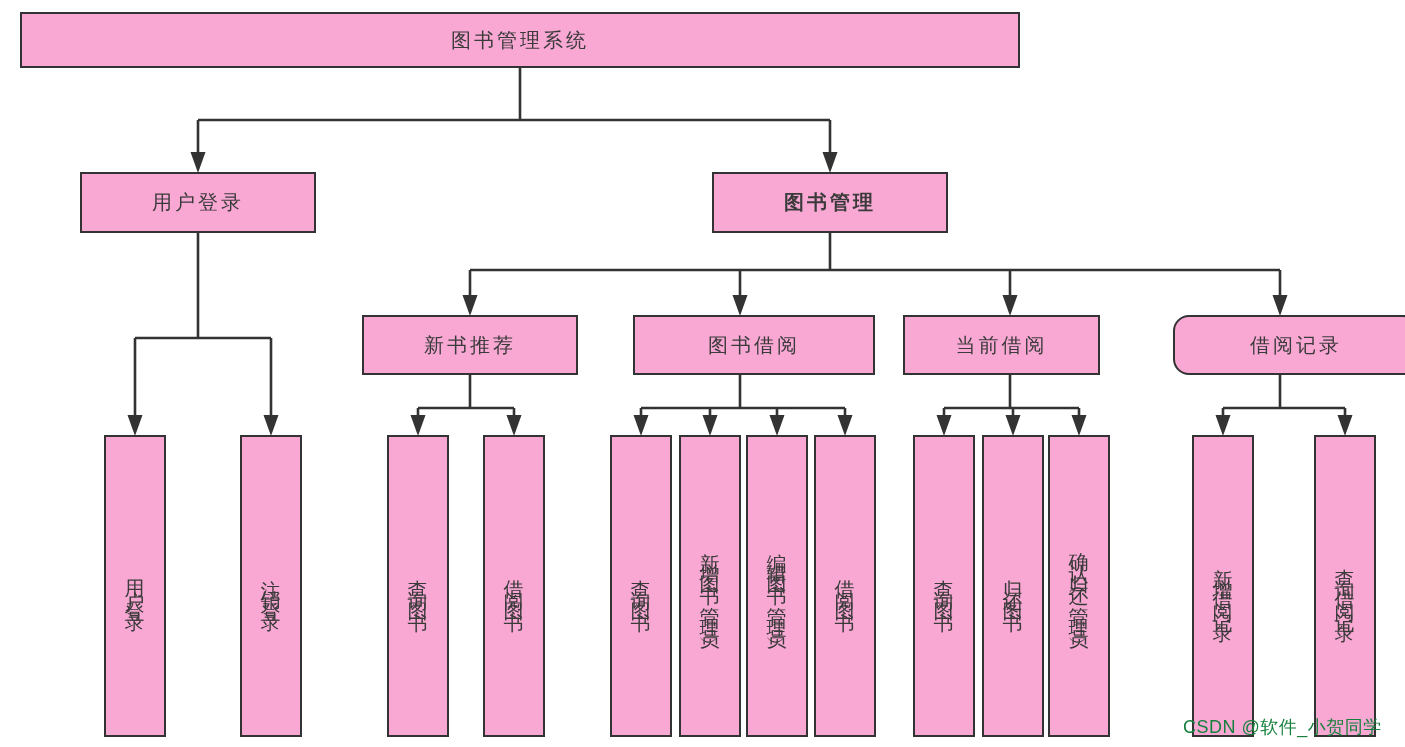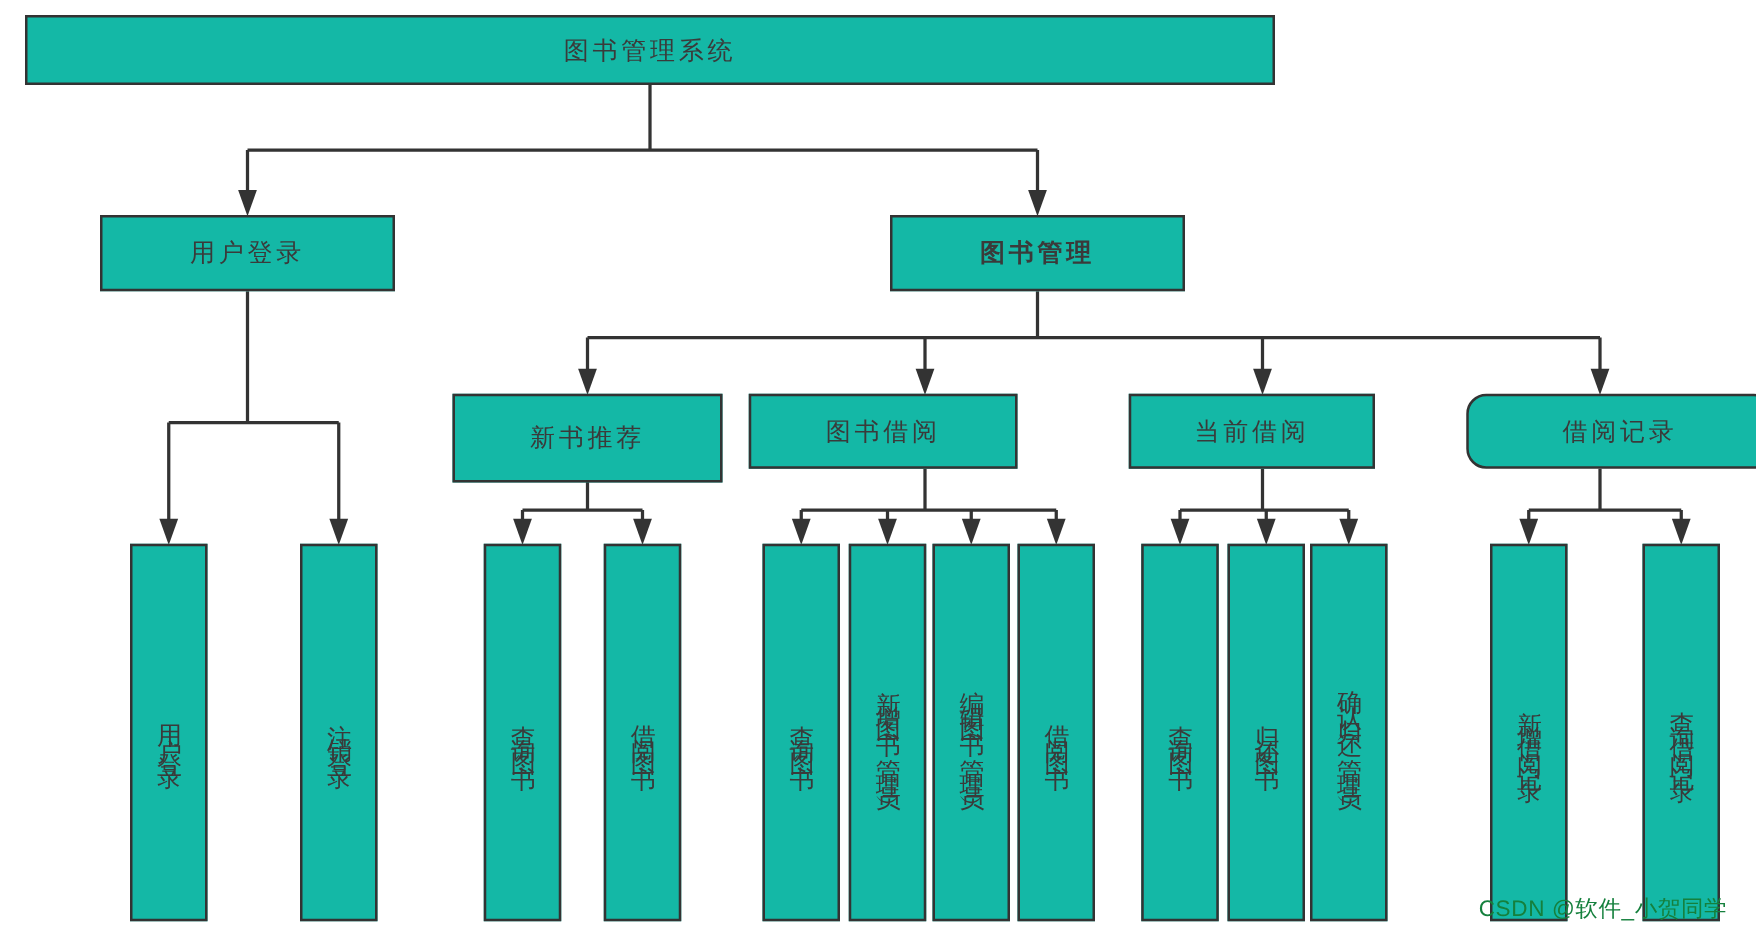--- a/index.html
+++ b/index.html
@@ -16,21 +16,21 @@
     overflow: hidden;
   }
   .connectors {
     position: absolute;
     left: 0;
     top: 0;
     z-index: 0;
   }
   .node {
     position: absolute;
-    background: #14b8a6;
+    background: #f9a8d4;
     border: 2.5px solid #333333;
     box-sizing: border-box;
     display: flex;
     align-items: center;
     justify-content: center;
     color: #3a3a3a;
     z-index: 1;
     text-align: center;
   }
   .h-node {
@@ -102,22 +102,22 @@
       <polygon points="1215.5,415 1230.5,415 1223,436"></polygon>
       <polygon points="1337.5,415 1352.5,415 1345,436"></polygon>
     </g>
   </svg>
 
   <div class="node h-node" style="left:20px; top:12px; width:1000px; height:56px; border-width:2px;">图书管理系统</div>
 
   <div class="node h-node" style="left:80px; top:172px; width:236px; height:61px;">用户登录</div>
   <div class="node h-node" style="left:712px; top:172px; width:236px; height:61px;font-weight:bold;">图书管理</div>
 
-  <div class="node h-node" style="left:362px; top:315px; width:216px; height:71px;">新书推荐</div>
-  <div class="node h-node" style="left:599px; top:315px; width:215px; height:60px;">图书借阅</div>
+  <div class="node h-node" style="left:362px; top:315px; width:216px; height:60px;">新书推荐</div>
+  <div class="node h-node" style="left:633px; top:315px; width:242px; height:60px;">图书借阅</div>
   <div class="node h-node" style="left:903px; top:315px; width:197px; height:60px;">当前借阅</div>
   <div class="node h-node" style="left:1173px; top:315px; width:246px; height:60px;border-radius:16px;">借阅记录</div>
 
   <div class="node v-node" style="left:104px; top:435px; width:62px; height:302px;">用户登录</div>
   <div class="node v-node" style="left:240px; top:435px; width:62px; height:302px;">注销登录</div>
 
   <div class="node v-node" style="left:387px; top:435px; width:62px; height:302px;">查询图书</div>
   <div class="node v-node" style="left:483px; top:435px; width:62px; height:302px;">借阅图书</div>
 
   <div class="node v-node" style="left:610px; top:435px; width:62px; height:302px;">查询图书</div>

